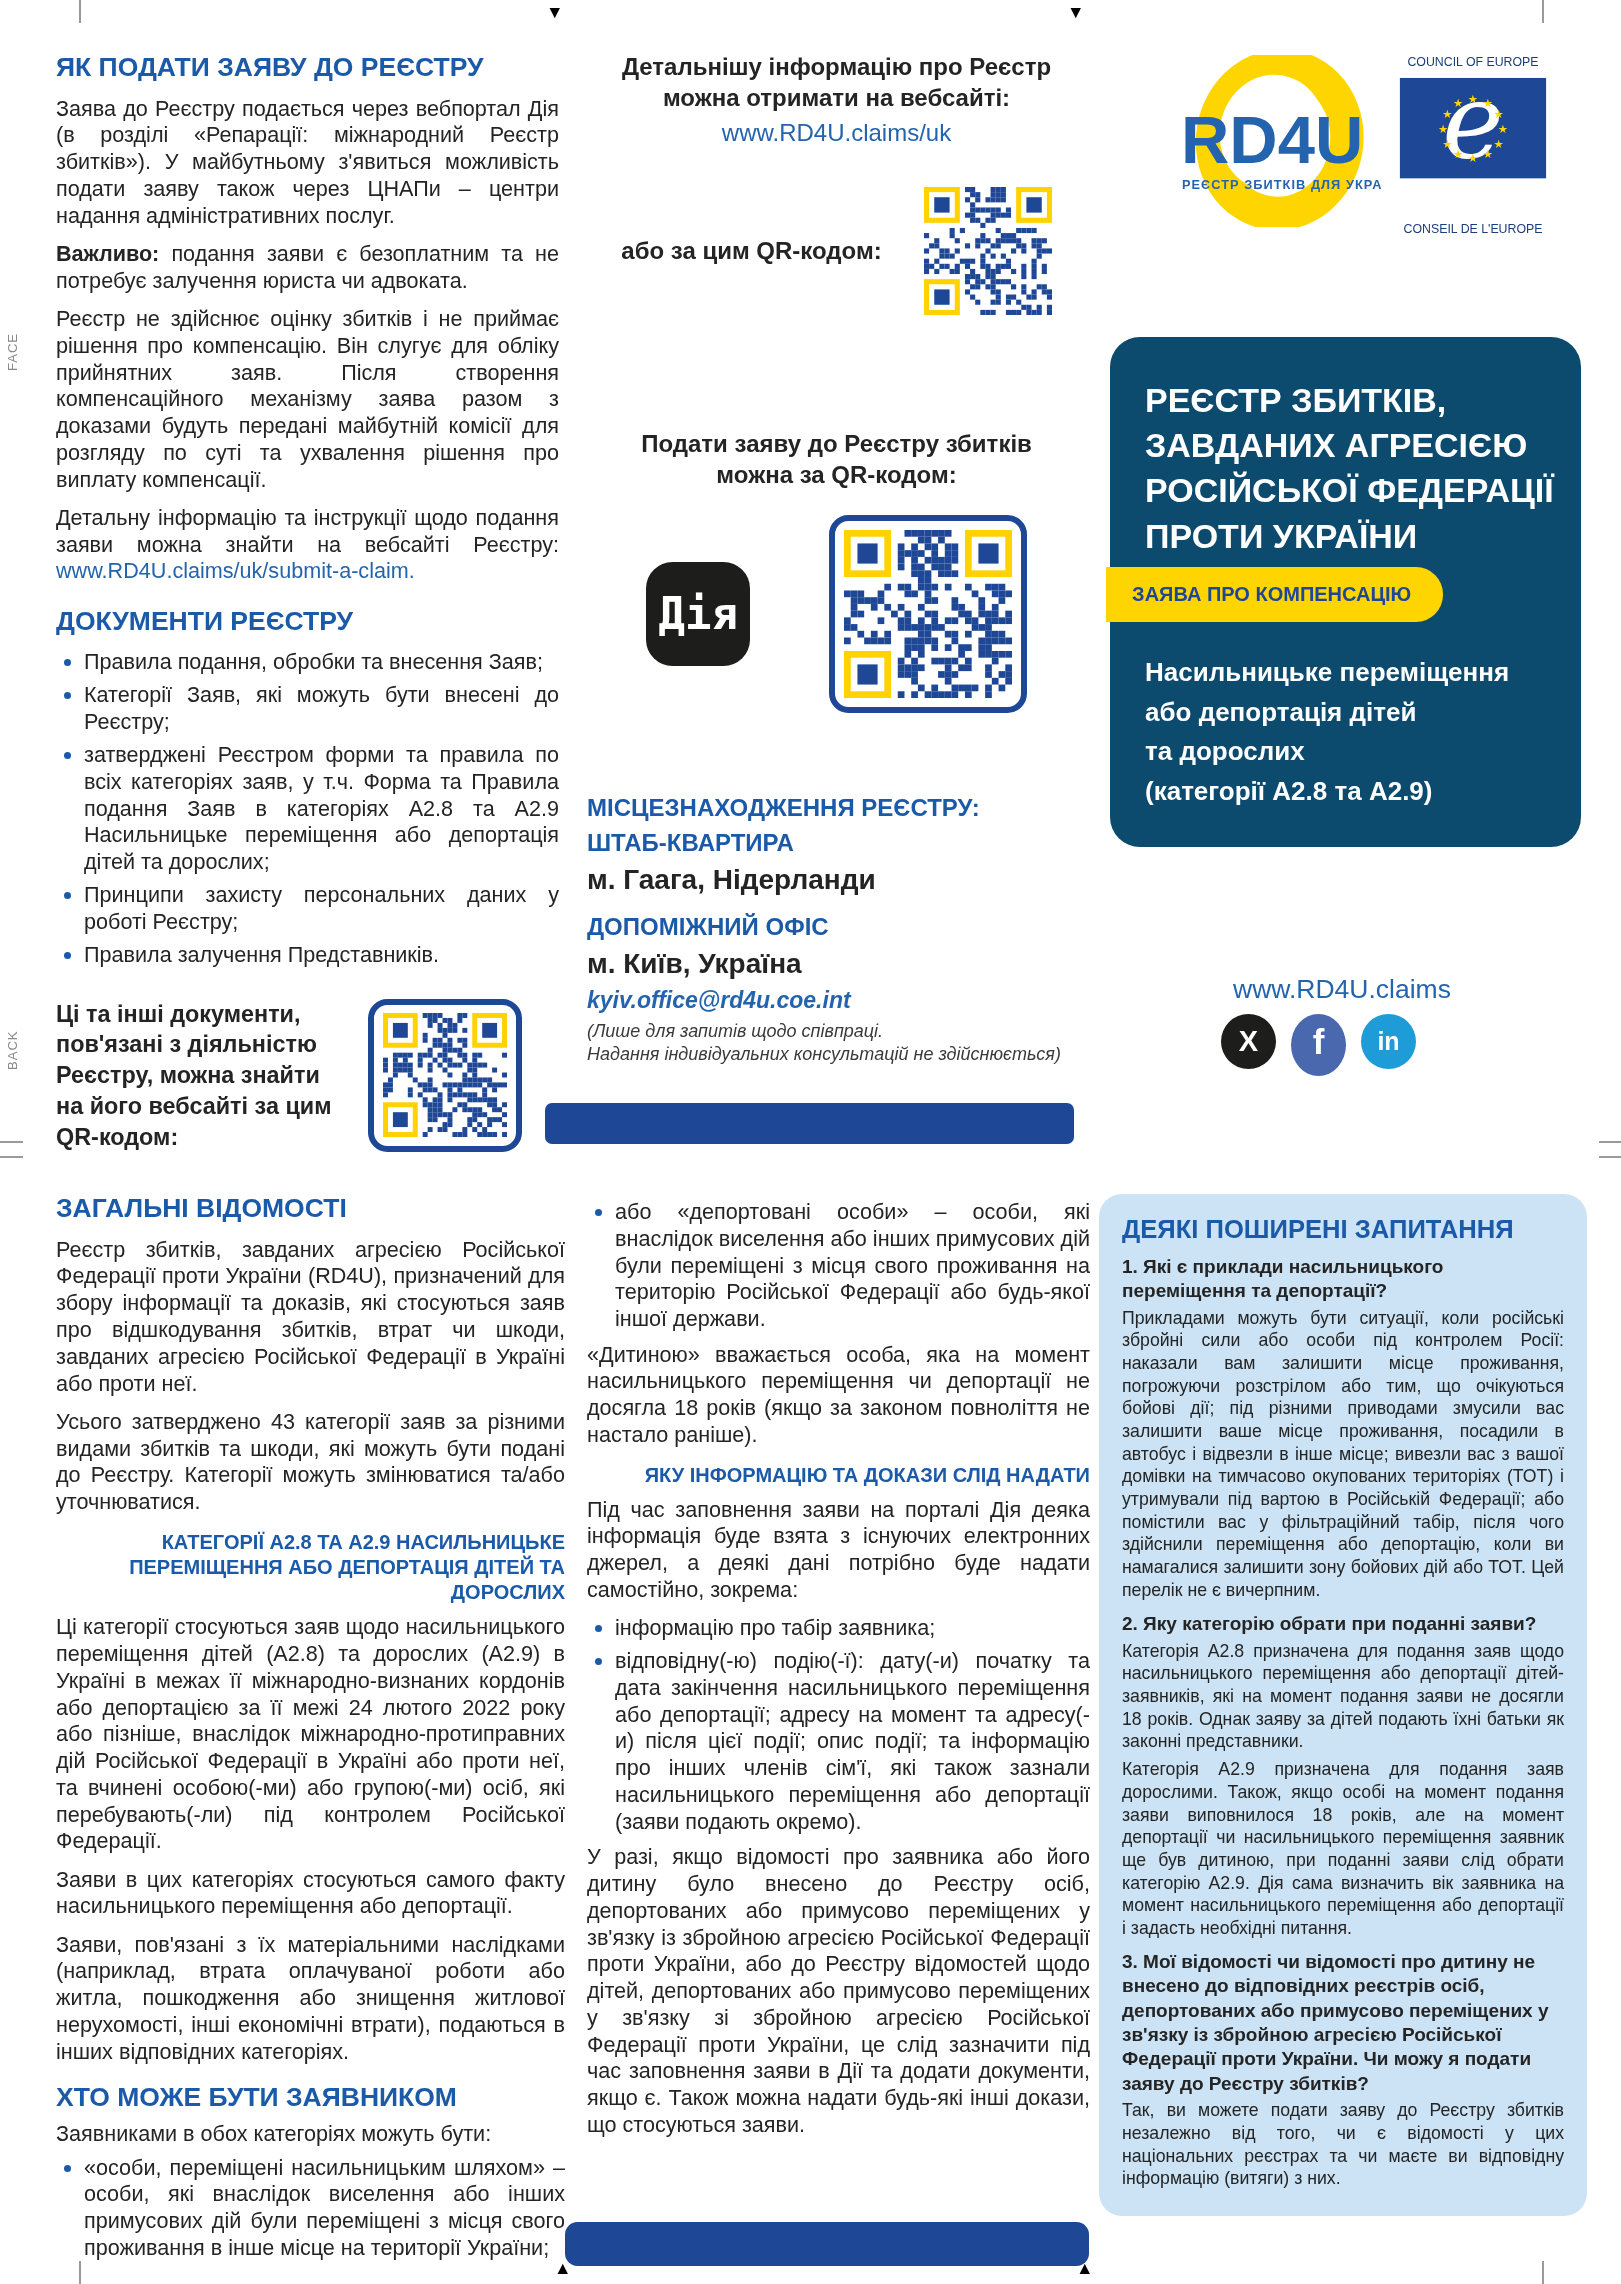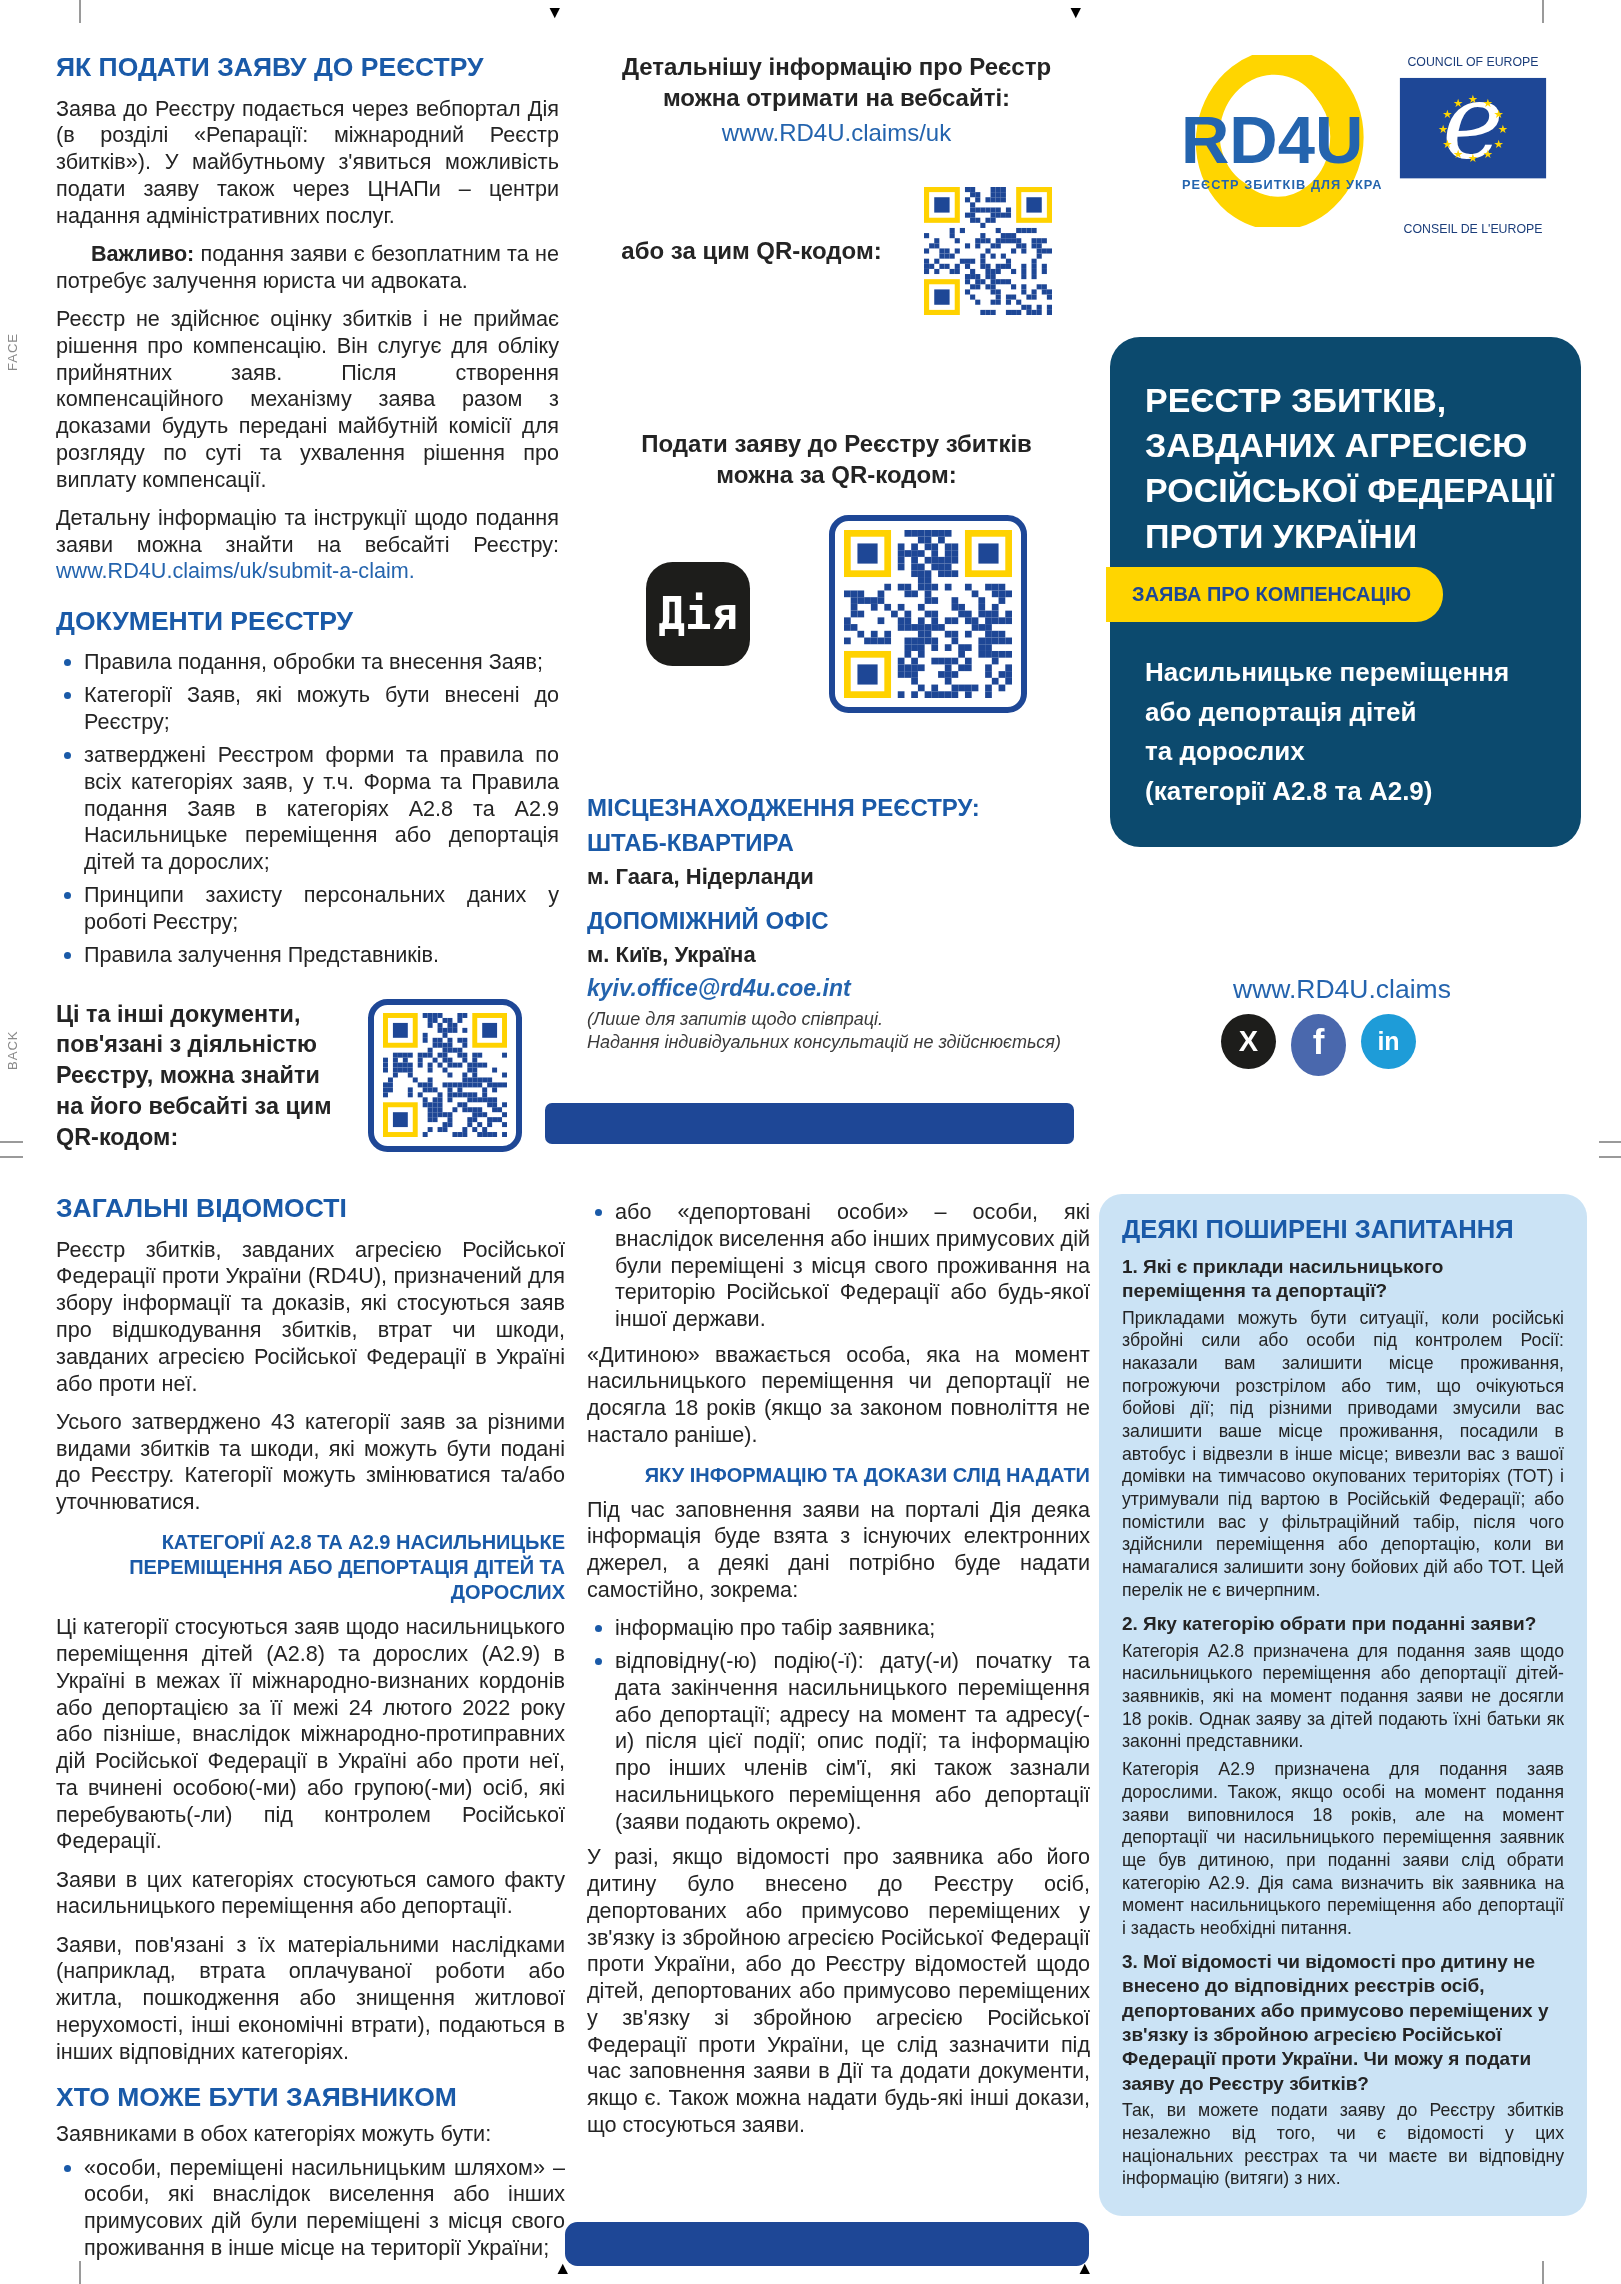--- a/index.html
+++ b/index.html
@@ -10,41 +10,41 @@
   .col{position:absolute;}
   .face-left{left:56px;top:51px;width:503px;}
   .face-mid{left:587px;top:51px;width:499px;}
   .back-left{left:56px;top:1192px;width:509px;}
   .back-mid{left:587px;top:1192px;width:503px;}
   
   .h-blue{color:#1A5AA8;font-weight:bold;font-size:26.5px;line-height:1.22;margin:0 0 12.4px;text-align:left;}
   .h-blue.mt{margin-top:19.4px;}
   
   .bp{font-size:21.6px;line-height:1.24;margin:0 0 11.5px;text-align:justify;}
-  .bp .b{font-weight:bold;margin-left:35px;}
+  .bp .b{font-weight:bold;}
   .link{color:#2464AE;}
   ul.blist{margin:1.8px 0 0;padding-left:28px;}
   ul.blist li{font-size:21.6px;line-height:1.24;margin:0 0 6.2px;text-align:justify;}
   ul.blist li::marker{color:#1A5AA8;}
   
   .docs-row{display:flex;gap:19.4px;margin-top:30px;align-items:flex-start;}
   .docs-note{font-weight:bold;font-size:23.4px;line-height:1.32;width:293px;text-align:left;}
   .qr-frame{border:6.2px solid #1E4796;border-radius:19.4px;padding:8.8px;background:#fff;line-height:0;flex:none;}
   
   .cb{font-weight:bold;font-size:24px;line-height:1.3;text-align:center;}
   .clink{font-size:24px;text-align:center;margin-top:5.3px;}
   .qr1-row{display:flex;align-items:center;justify-content:center;gap:42px;margin-top:40px;}
   .qr1-row .lbl{font-weight:bold;font-size:24px;}
   .submit-h{margin-top:113px;}
   .diia-row{display:flex;align-items:center;justify-content:center;gap:79px;margin-top:25px;}
   .diia{width:104px;height:104px;background:#1d1d1b;border-radius:26.5px;display:flex;align-items:center;justify-content:center;
         color:#fff;font-size:44px;font-weight:bold;font-family:"DejaVu Sans Mono","Liberation Mono",monospace;}
   .loc{text-align:left;margin-top:81px;}
   .loc .lh{color:#1A5AA8;font-weight:bold;font-size:24px;margin:0 0 7px;}
-  .loc .city{font-weight:bold;font-size:22px;margin:0 0 17.7px;}
+  .loc .city{font-weight:bold;font-size:28px;margin:0 0 17.7px;}
   .email{color:#2464AE;font-style:italic;font-weight:600;font-size:23px;margin:1.8px 0 5.3px;}
   .small-it{font-style:italic;font-size:18px;line-height:1.32;color:#3a3a3a;}
   
   .panel{position:absolute;left:1110px;top:337px;width:471px;height:510px;background:#0c4a6e;border-radius:30px;color:#fff;}
   .panel-title{font-size:34px;font-weight:bold;line-height:1.33;padding:41px 0 0 35px;}
   .badge{position:absolute;left:-4.4px;top:230px;height:55px;background:#FFD500;border-radius:0 27px 27px 0;
          display:flex;align-items:center;padding:0 32px 0 26.5px;}
   .badge span{color:#1E4796;font-weight:bold;font-size:20px;white-space:nowrap;}
   .panel-sub{position:absolute;top:316px;left:35px;font-size:26px;font-weight:bold;line-height:1.52;}
   .web{position:absolute;left:1233px;top:974px;font-size:26.5px;color:#2464AE;}

